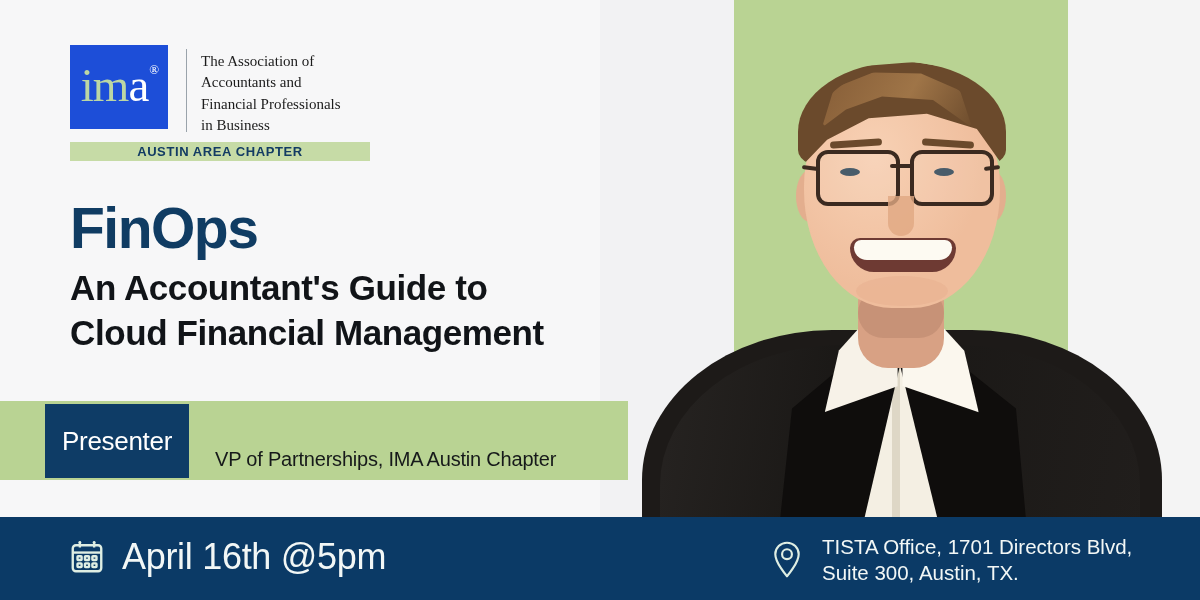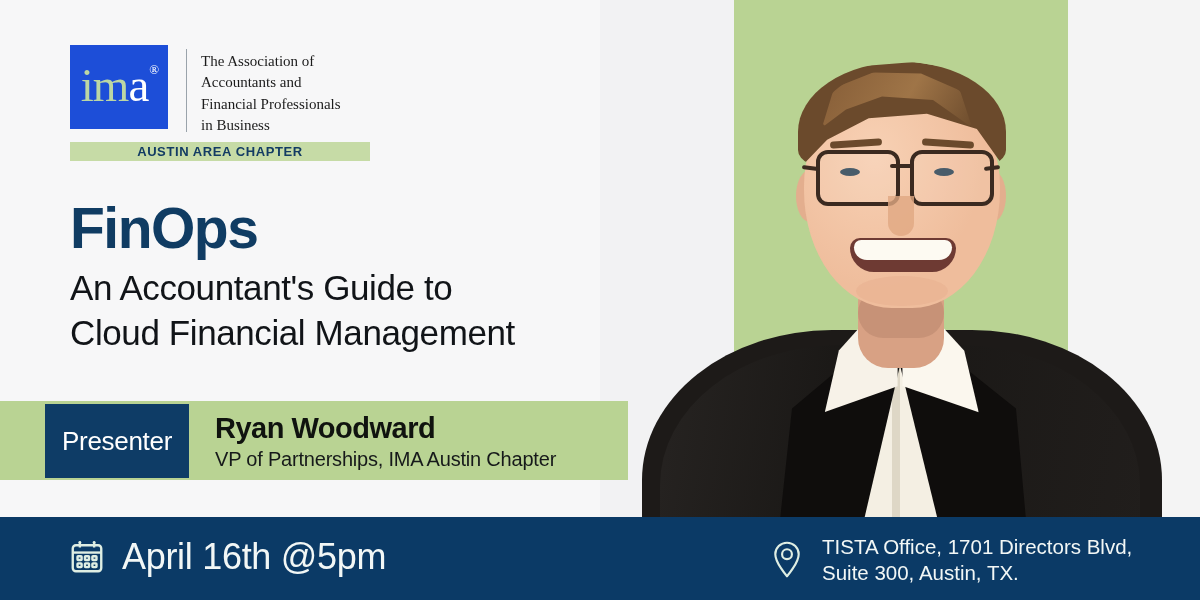--- a/index.html
+++ b/index.html
@@ -169,21 +169,21 @@
   }
 
   .title-main{
     position:absolute; left:70px; top:200px;
     font-size:57px; font-weight:bold; letter-spacing:-1.5px;
     color:#103c63; line-height:1;
   }
   .title-sub{
     position:absolute; left:70px; top:266px;
     font-size:35px; color:#111418; line-height:1.28;
-    letter-spacing:-.4px; white-space:pre-line; font-weight:400;
+    letter-spacing:-.4px; white-space:pre-line; font-weight:700;
   }
 
   
   .presenter-band{
     position:absolute; left:0; top:401px; width:628px; height:79px;
     background:#b9d393;
   }
   .presenter-tag{
     position:absolute; left:45px; top:404px; width:144px; height:74px;
     background:#0e3c66; display:flex; align-items:center; justify-content:center;
@@ -273,21 +273,20 @@
   </div>
 
   <div class="title-main">FinOps</div>
   <div class="title-sub">An Accountant's Guide to
 Cloud Financial Management</div>
 
   <div class="presenter-band"></div>
   <div class="presenter-tag">
     <span>Presenter</span>
   </div>
-  <div class="presenter-name">Ryan Woodward</div>
   <div class="presenter-role">VP of Partnerships, IMA Austin Chapter</div>
 
   <div class="bottom-bar"></div>
 
   <div class="bb-item" id="bb-date">
     <svg class="bb-icon" width="38" height="38" viewBox="0 0 24 24" fill="none" stroke="#dfeee3" stroke-width="1.5">
       <rect x="3" y="4.6" width="18" height="16.4" rx="2"></rect>
       <path d="M3 9.2h18"></path>
       <path d="M7.5 2.6v3.4M16.5 2.6v3.4"></path>
       <circle cx="7.5" cy="2.8" r="0.9" fill="#dfeee3" stroke="none"></circle>

